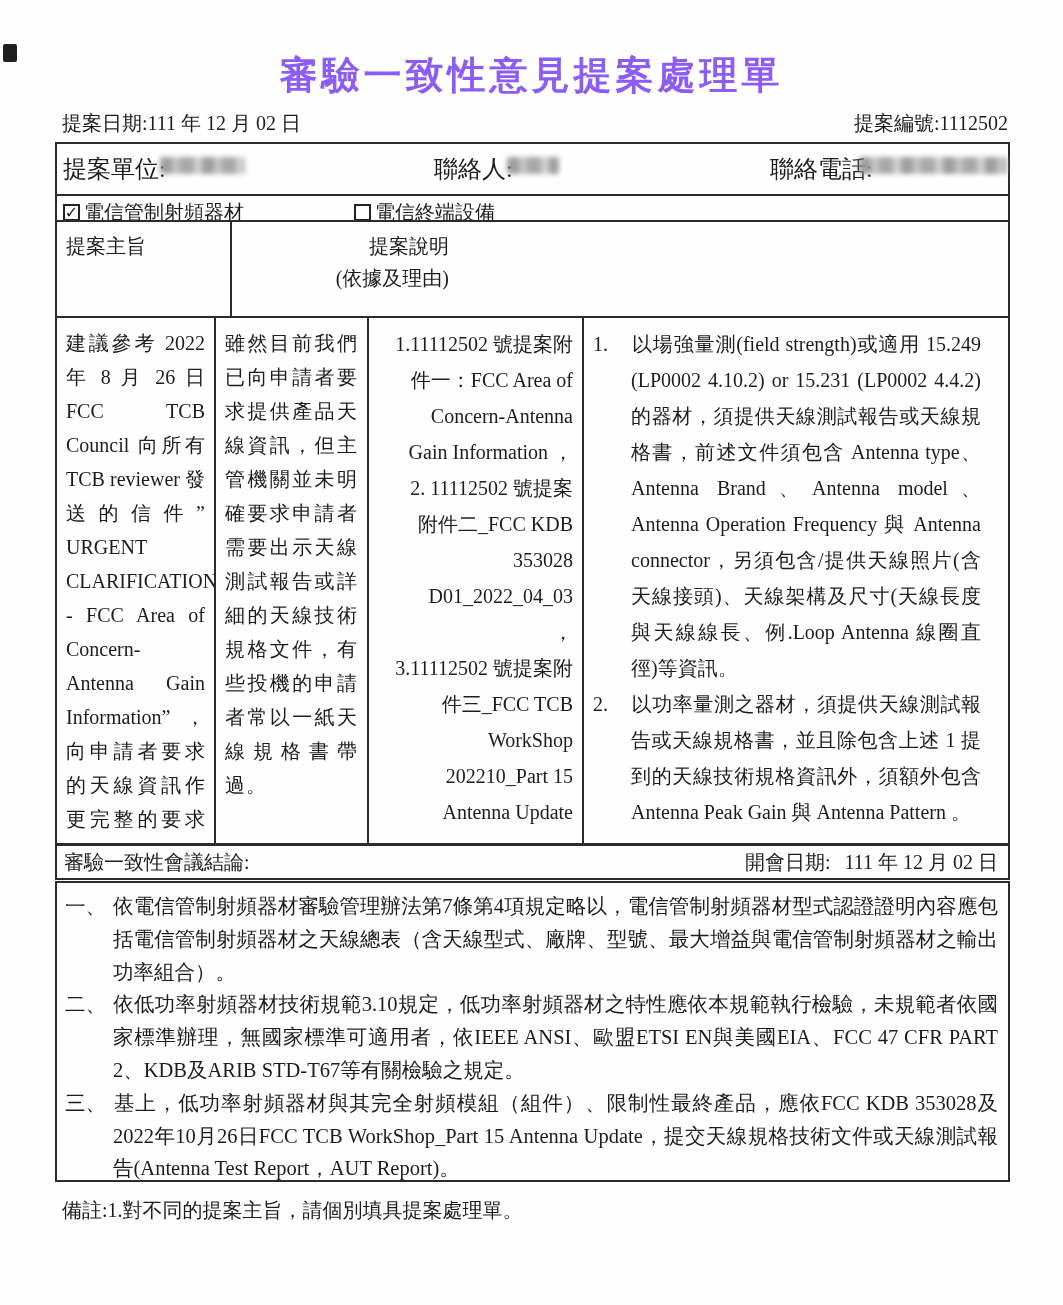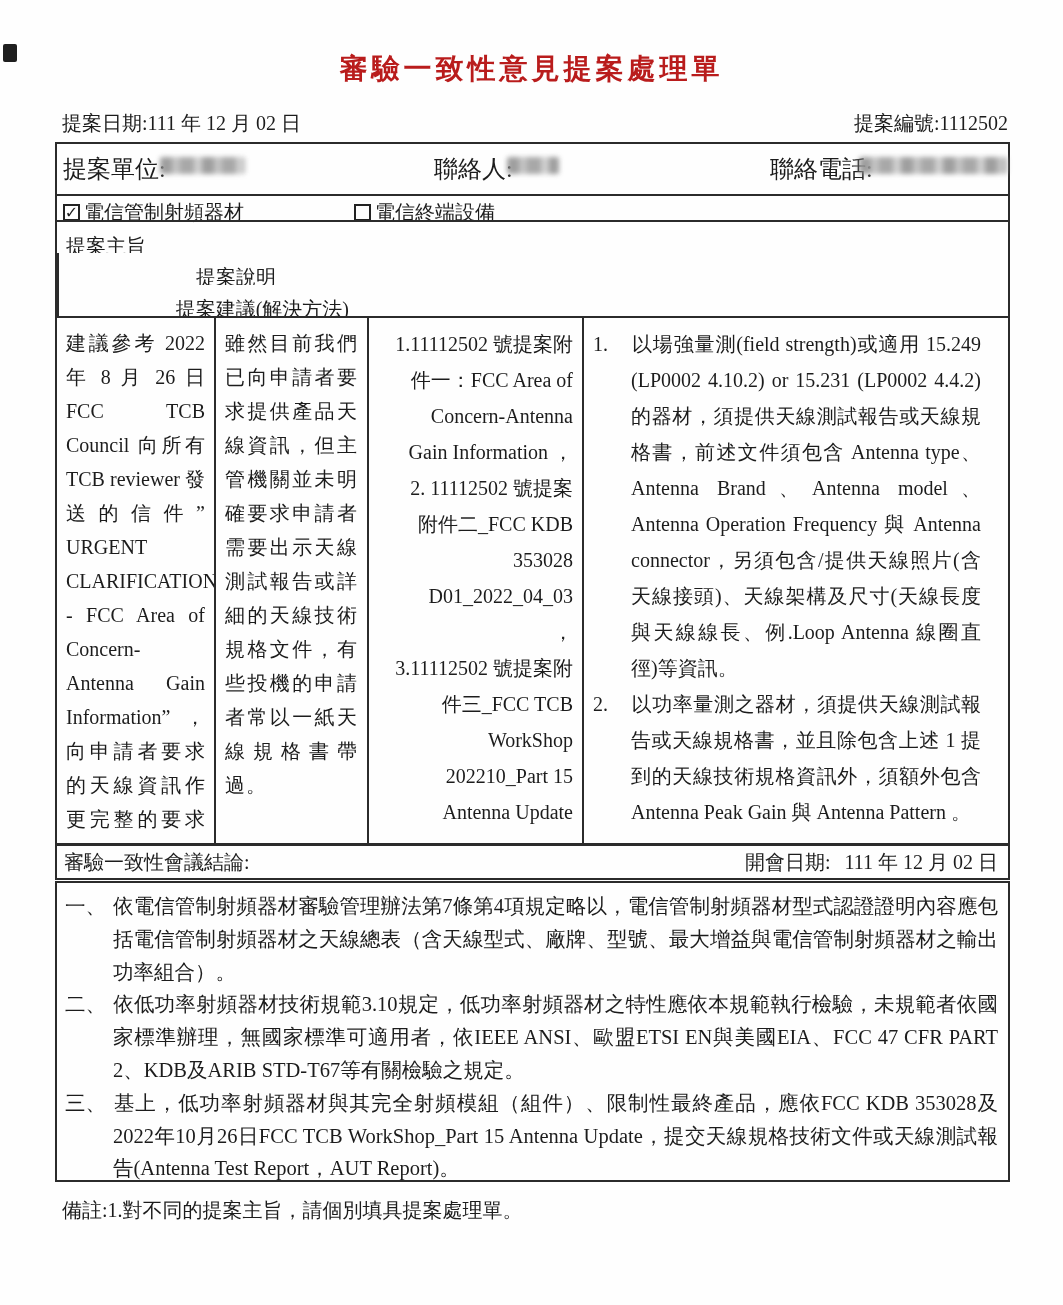--- a/index.html
+++ b/index.html
@@ -7,22 +7,22 @@
   body {
     position:relative;
     background:#fefefe;
     color:#1c1c1c;
     font-family:"Liberation Serif","DejaVu Serif",serif;
     overflow:hidden;
   }
   .artifact { position:absolute; left:3px; top:44px; width:14px; height:18px; background:#1f1f1f; border-radius:2px; }
   .doc-title {
     position:absolute; top:50px; left:0; width:100%;
-    text-align:center; font-size:28px; font-weight:bold; letter-spacing:4px;
-    color:#b91c1c;
+    text-align:center; font-size:38px; font-weight:bold; letter-spacing:4px;
+    color:#8b5cf6;
   }
   .date-row {
     position:absolute; top:110px; left:62px; width:946px;
     display:flex; justify-content:space-between; font-size:20px;
   }
   .frame { position:absolute; left:55px; width:955px; border:2px solid #2b2b2b; background:transparent; }
   .box-info { top:142px; height:54px; }
   .box-info .fld { position:absolute; top:9px; font-size:24px; }
   .redacted {
     position:absolute; top:13px; height:17px; border-radius:2px;
@@ -32,21 +32,21 @@
   .box-check { top:194px; height:28px; }
   .chk-item { position:absolute; top:3px; display:flex; align-items:center; font-size:20px; }
   .chk-box {
     width:17px; height:17px; border:2px solid #222; margin-right:4px;
     display:inline-flex; align-items:center; justify-content:center;
     font-size:16px; font-weight:bold; line-height:1;
     font-family:"DejaVu Sans",sans-serif;
   }
   .tbl { top:220px; height:625px; }
   .tr { display:flex; width:100%; }
-  .thead { height:96px; border-bottom:2px solid #2b2b2b;flex-direction:column; }
+  .thead { height:96px; border-bottom:2px solid #2b2b2b; }
   .tbody { height:525px; }
   .td { height:100%; padding:8px 9px; font-size:20px; overflow:hidden; }
   .td + .td { border-left:2px solid #2b2b2b;text-align:right; }
   .thead .h1 { width:173px; }
   .thead .h2 { width:228px; }
   .thead .h3 { width:249px; }
   .thead .h4 { width:301px; }
   .thead .td { line-height:32px; }
   .tbody .c1 { width:157px; line-height:34px; text-align:justify; }
   .tbody .c2 { width:153px; line-height:34px; text-align:justify; letter-spacing:1px; }
@@ -99,24 +99,20 @@
 <div class="frame tbl">
   <div class="tr thead">
     <div class="td h1">
       <div>提案主旨</div>
       <div></div>
     </div>
     <div class="td h2">
       <div>提案說明</div>
       <div>(依據及理由)</div>
     </div>
-    <div class="td h4">
-      <div>提案建議(解決方法)</div>
-      <div></div>
-    </div>
   </div>
   <div class="tr tbody">
     <div class="td c1">建議參考 2022 年 8 月 26 日 FCC TCB Council 向所有 TCB reviewer 發送的信件” URGENT CLARIFICATION - FCC Area of Concern-Antenna Gain Information”，向申請者要求的天線資訊作更完整的要求定義。</div>
     <div class="td c2">雖然目前我們已向申請者要求提供產品天線資訊，但主管機關並未明確要求申請者需要出示天線測試報告或詳細的天線技術規格文件，有些投機的申請者常以一紙天線規格書帶過。</div>
     <div class="td c3">
       <p class="li"><span class="num">1.</span><span>11112502 號提案附件一：FCC Area of Concern-Antenna Gain Information ，2. 11112502 號提案附件二_FCC KDB 353028 D01_2022_04_03 ，</span></p>
       <p class="li"><span class="num">3.</span><span>11112502 號提案附件三_FCC TCB WorkShop 202210_Part 15 Antenna Update</span></p>
     </div>
     <div class="td c4">
       <p class="li"><span class="num">1.</span><span>以場強量測(field strength)或適用 15.249 (LP0002 4.10.2) or 15.231 (LP0002 4.4.2)的器材，須提供天線測試報告或天線規格書，前述文件須包含 Antenna type、Antenna Brand、Antenna model、Antenna Operation Frequency 與 Antenna connector，另須包含/提供天線照片(含天線接頭)、天線架構及尺寸(天線長度與天線線長、例.Loop Antenna 線圈直徑)等資訊。</span></p>

